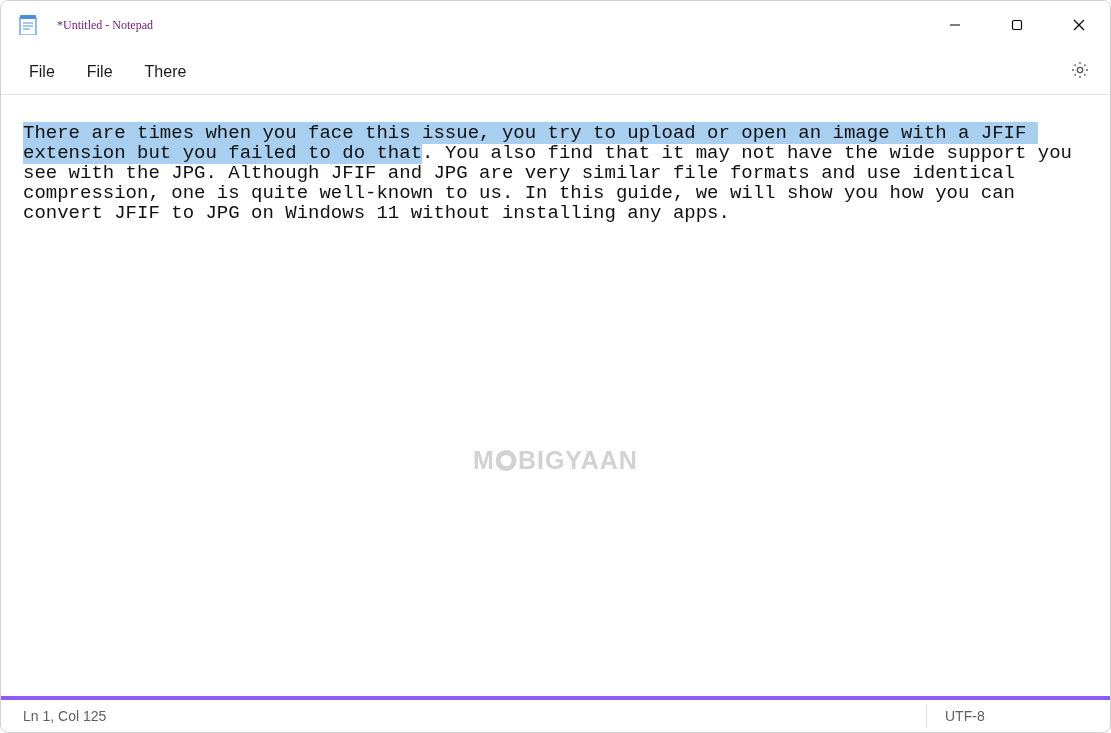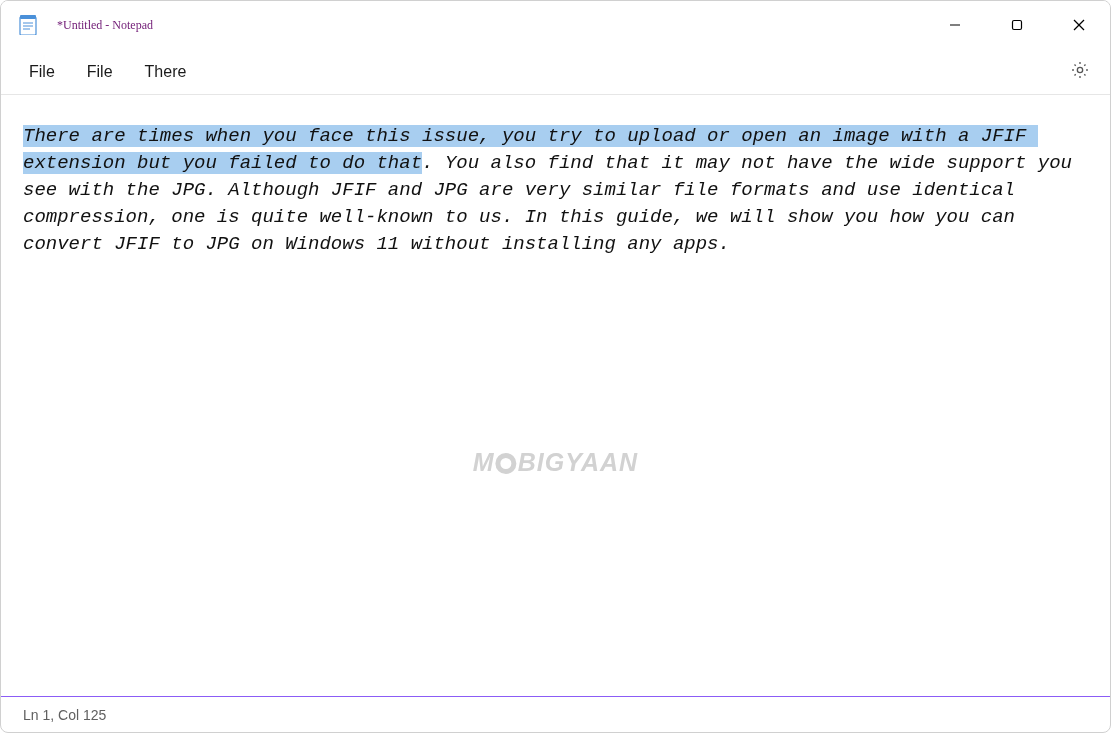--- a/index.html
+++ b/index.html
@@ -76,27 +76,26 @@
     justify-content: center;
     color: #555;
   }
 
   
   .editor {
     flex: 1;
     padding: 28px 22px 12px 22px;
     font-family: Consolas, "Courier New", monospace;
     font-size: 19px;
-    line-height: 27px;
+    line-height: 20px;
     color: #111;
     white-space: pre-wrap;
     word-wrap: break-word;
     position: relative;
     overflow: hidden;
-    font-style: italic;
   }
   .editor .selected {
     background: #a8cef0;
   }
 
   .watermark {
     position: absolute;
     top: 354px;
     left: 50%;
     transform: translateX(-50%);
@@ -118,21 +117,21 @@
     margin: 0 1px;
     position: relative;
     top: 1px;
   }
 
   
   .statusbar {
     display: flex;
     align-items: center;
     height: 36px;
-    border-top: 1px solid #8b5cf6;
+    border-top: 4px solid #8b5cf6;
     font-size: 14px;
     color: #606060;
     padding: 0 4px;
   }
   .status-cell {
     padding: 0 18px;
     height: 24px;
     display: flex;
     align-items: center;
     border-left: 1px solid #e0e0e0;
@@ -193,13 +192,14 @@
 <div class="editor"><span class="selected">There are times when you face this issue, you try to upload or open an image with a JFIF extension but you failed to do that</span><span>. You also find that it may not have the wide support you see with the JPG. Although JFIF and JPG are very similar file formats and use identical compression, one is quite well-known to us. In this guide, we will show you how you can convert JFIF to JPG on Windows 11 without installing any apps.</span>
   <div class="watermark">
     <span>M</span>
     <span class="ring"></span>
     <span>BIGYAAN</span>
   </div>
 </div>
 
 <div class="statusbar">
   <div class="status-cell first status-flex">Ln 1, Col 125</div>
+  <div class="status-cell" style="width:180px">UTF-8</div>
 </div>
 
 </body></html>

